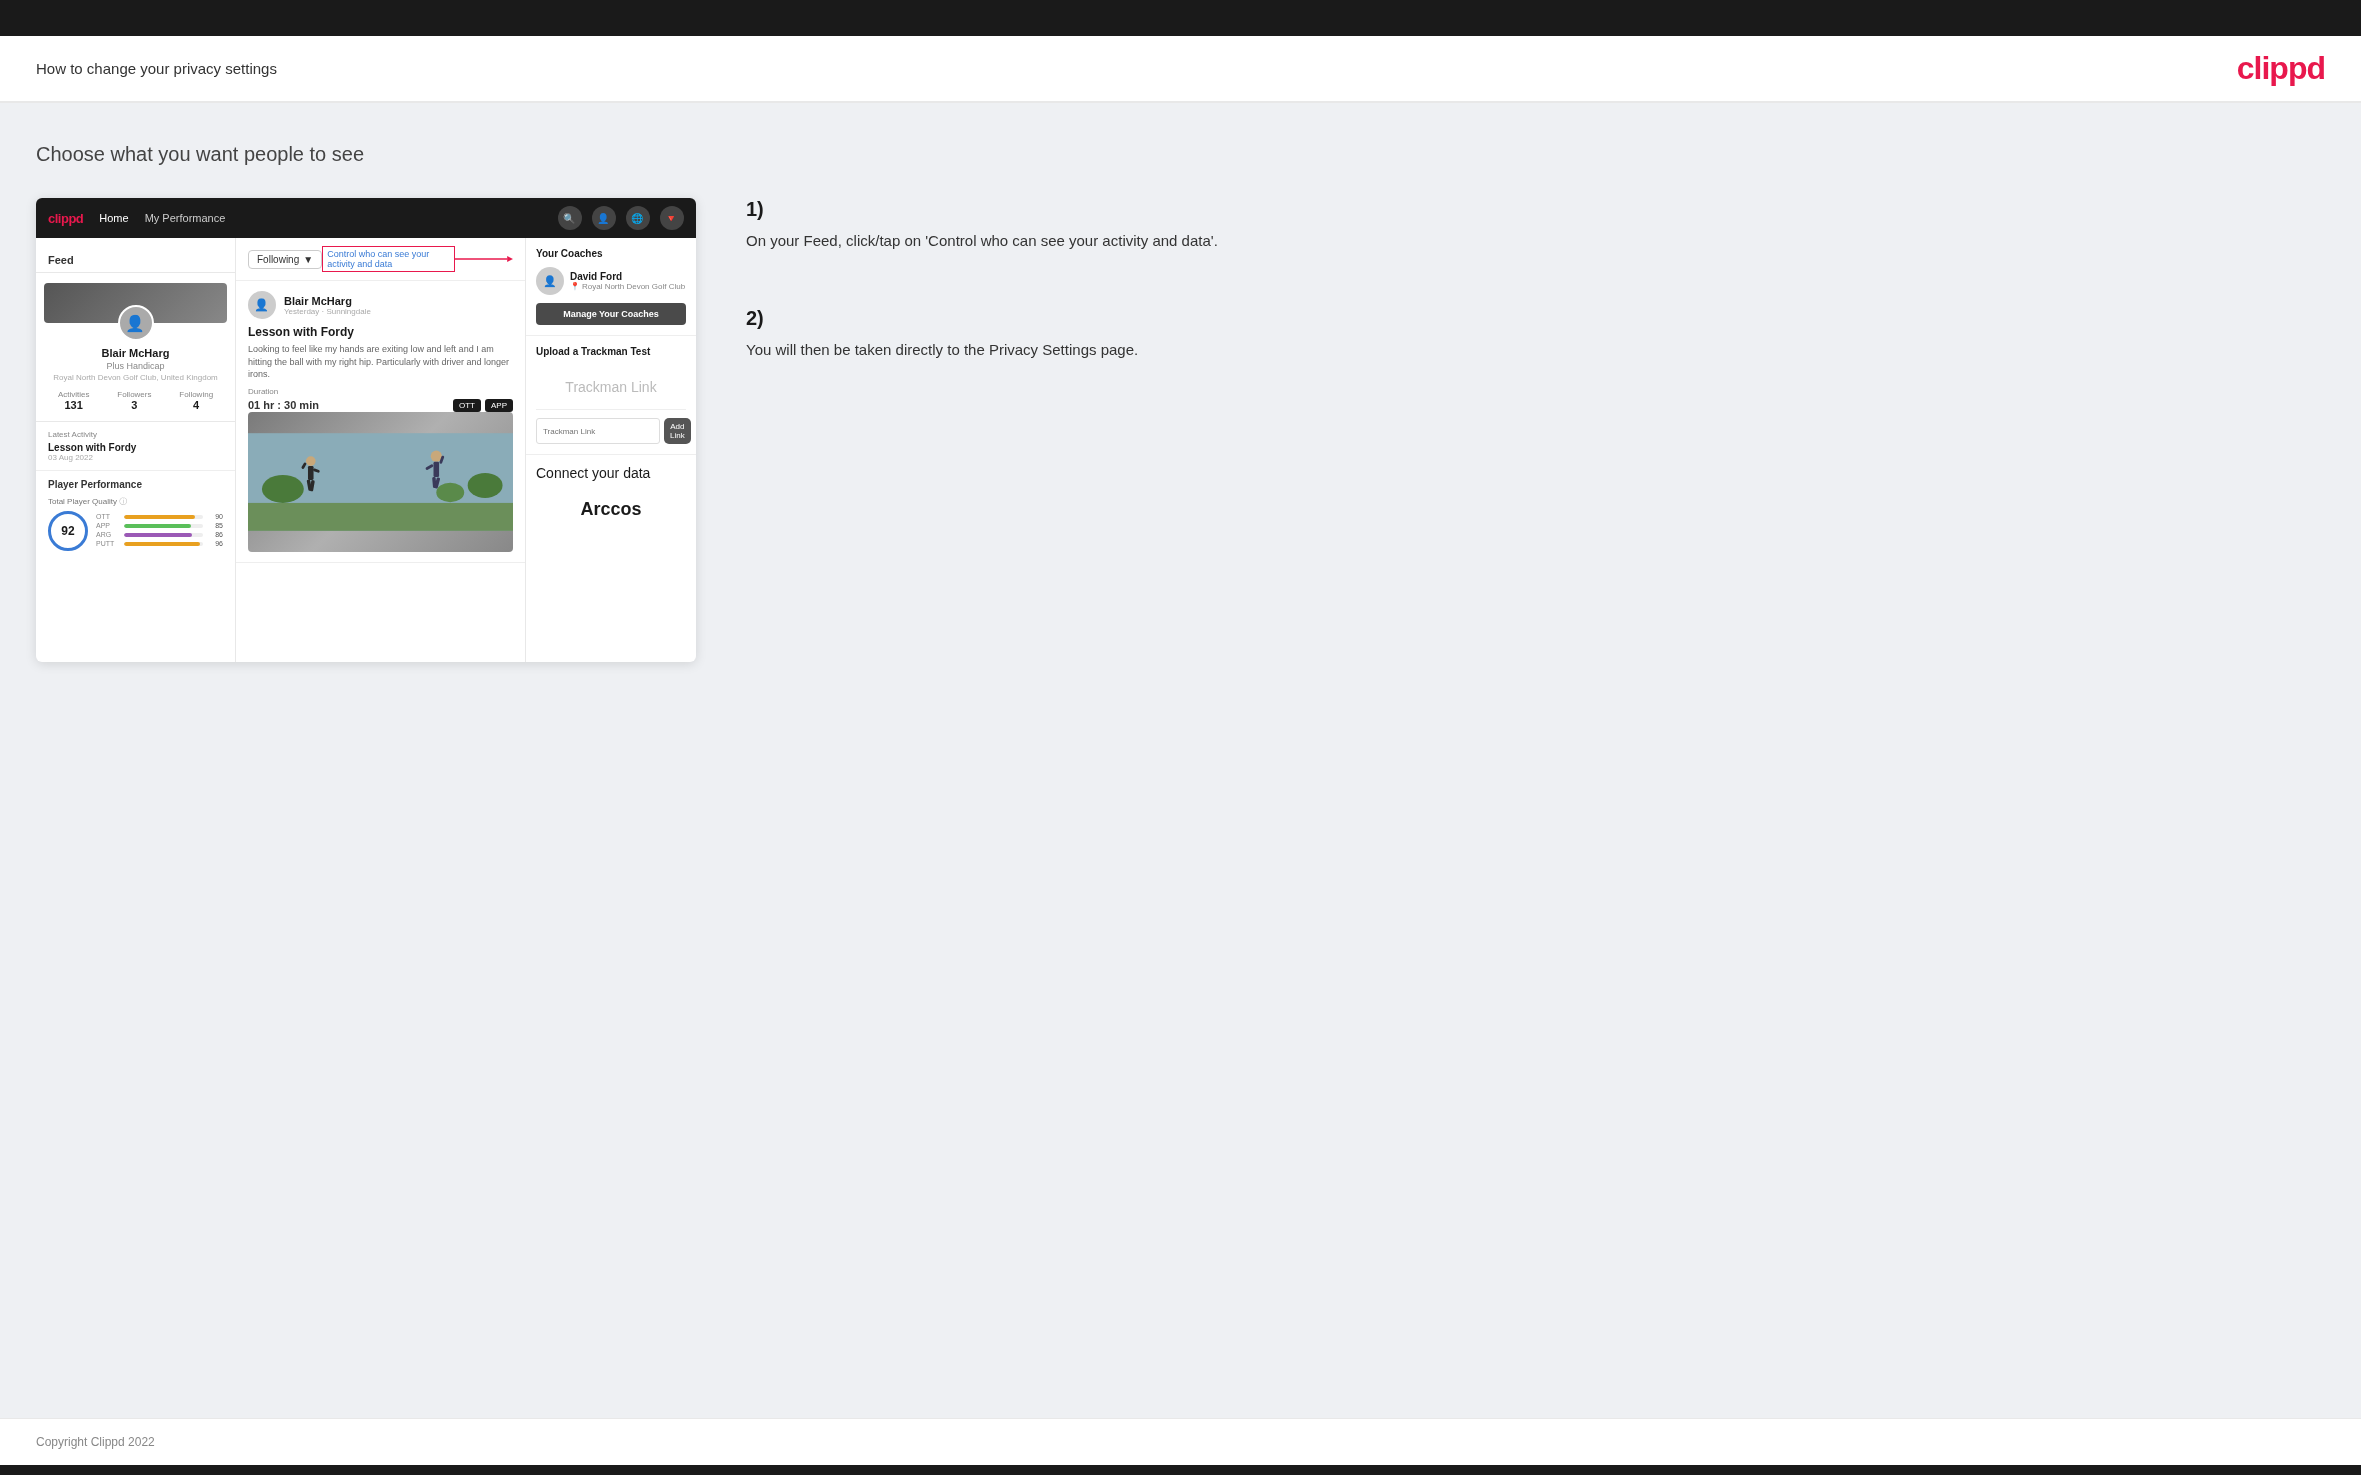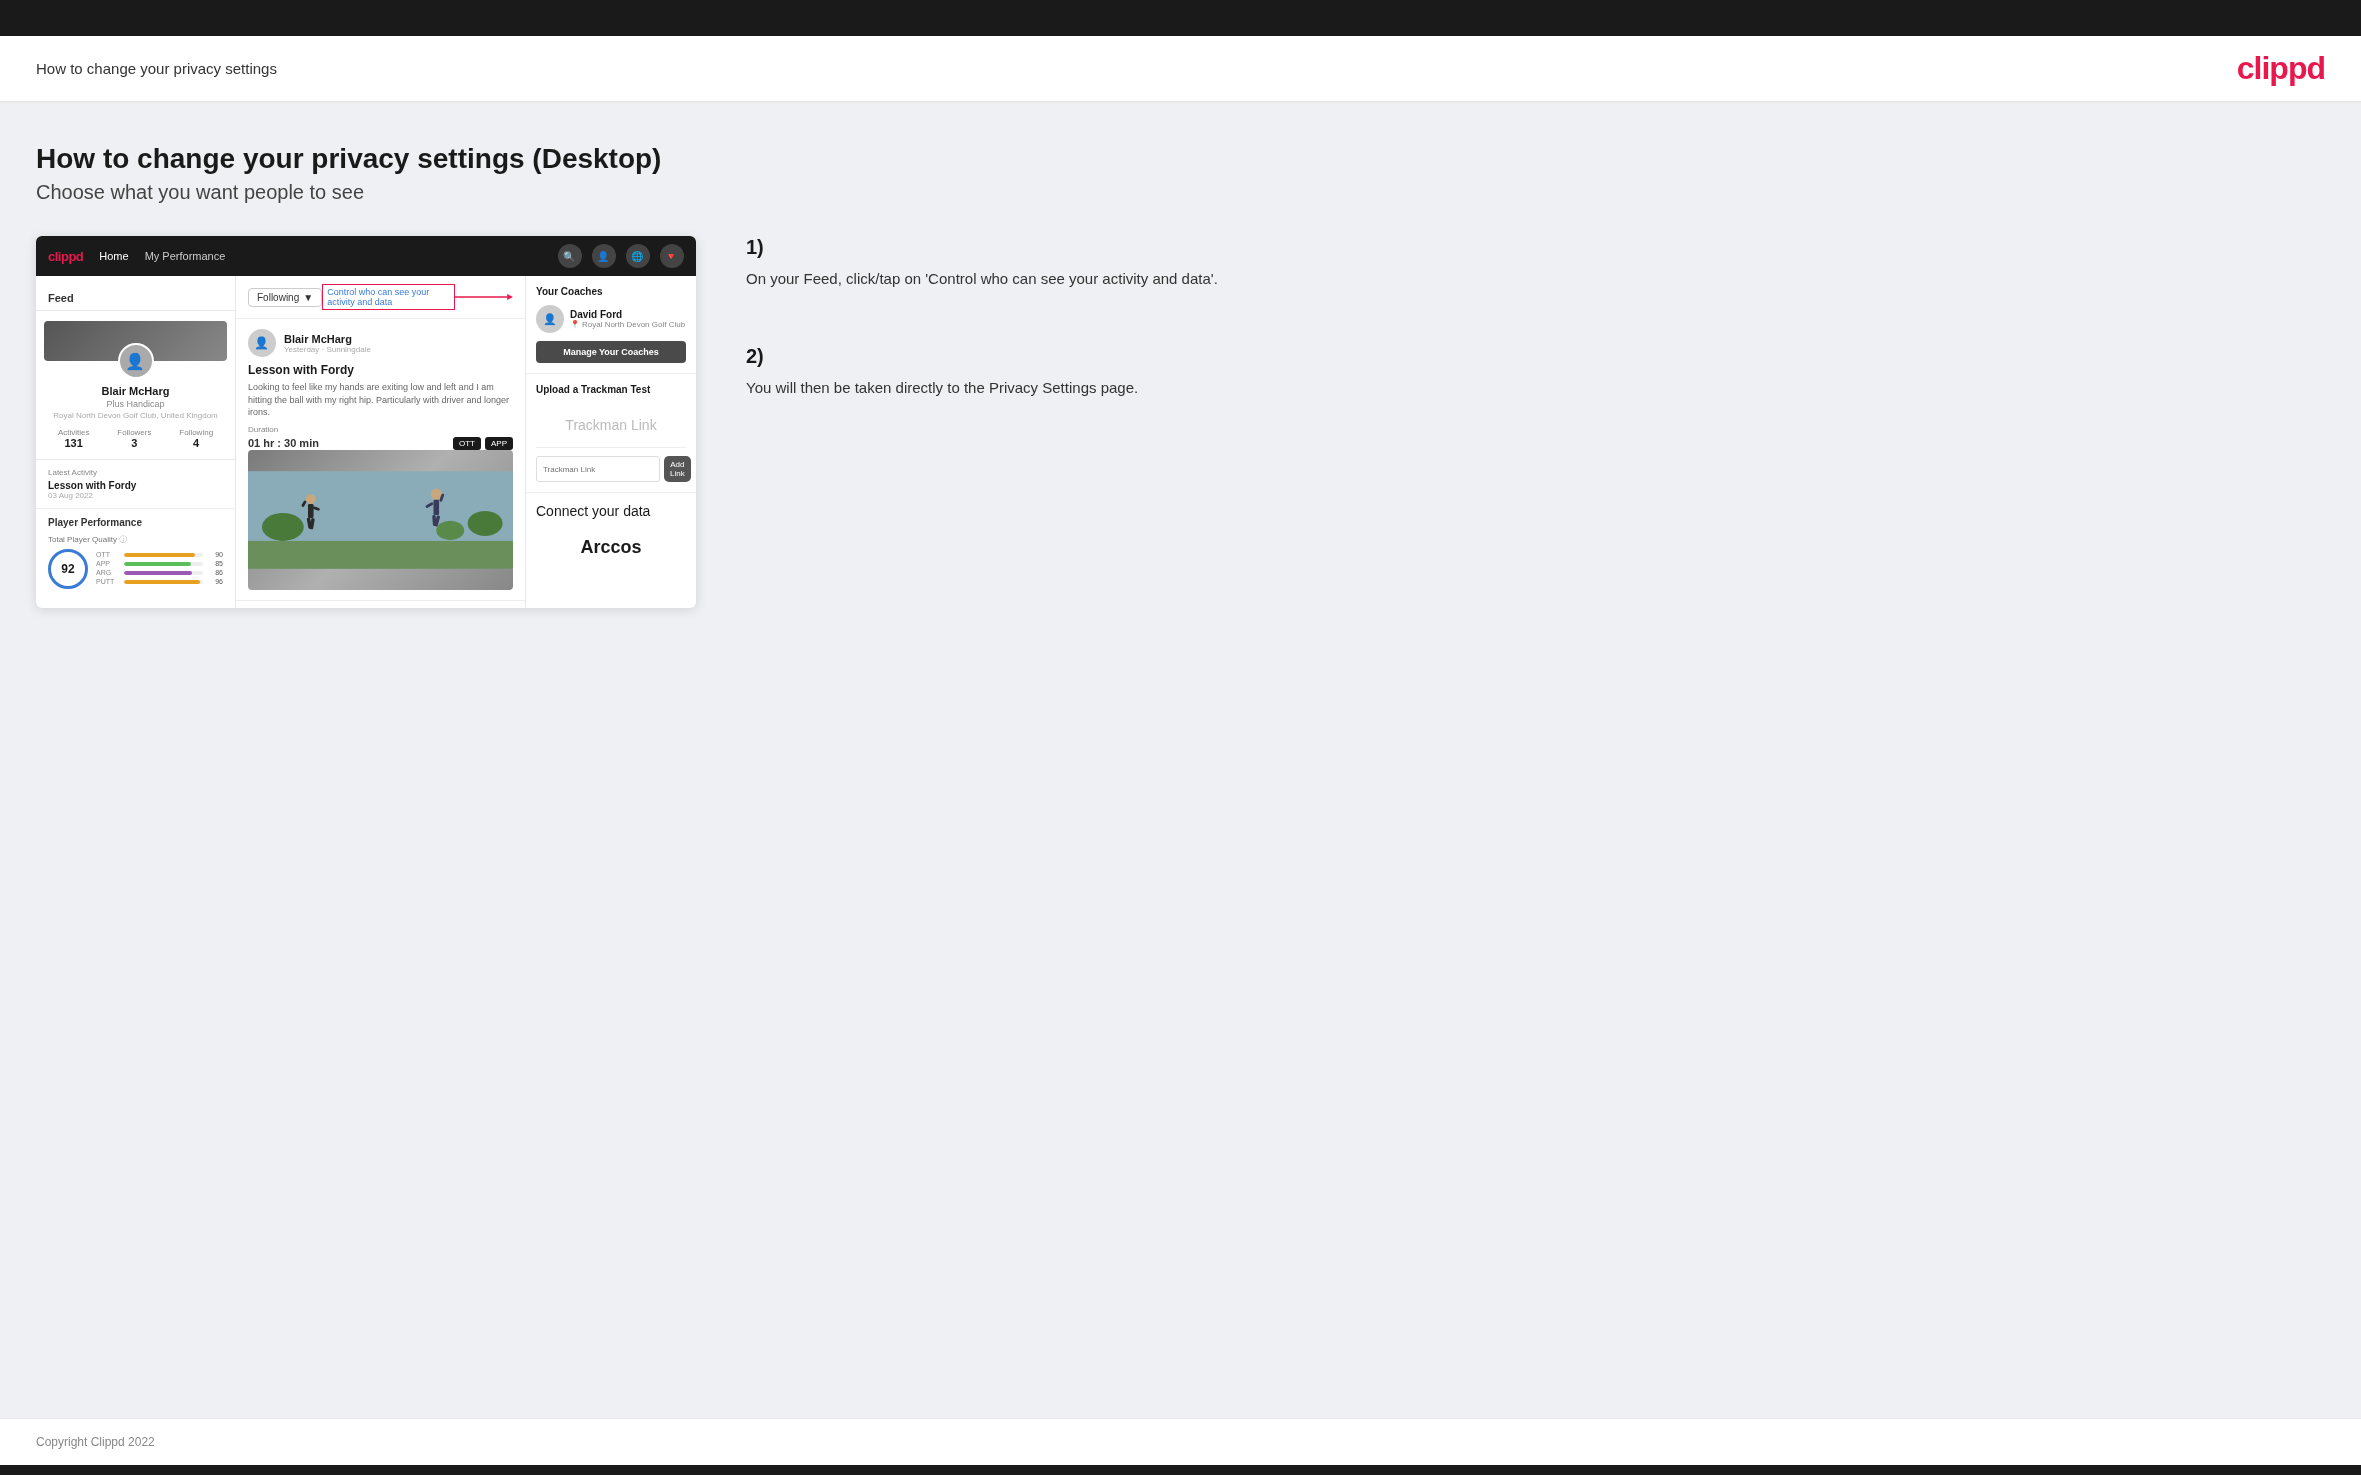--- a/index.html
+++ b/index.html
@@ -103,21 +103,21 @@
       display: flex;
       align-items: center;
       justify-content: center;
       color: #fff;
       font-size: 10px;
     }
 
     
     .app-body {
       display: flex;
-      height: 332px;
+      height: 424px;
     }
 
     
     .app-sidebar {
       width: 200px;
       flex-shrink: 0;
       border-right: 1px solid #e8e8e8;
       padding: 10px 0;
       overflow: hidden;
     }
@@ -537,21 +537,20 @@
 <body>
 
 <div class="top-bar"></div>
 
 <header class="site-header">
   <span class="page-title-text">How to change your privacy settings</span>
   <span class="logo-clippd">clippd</span>
 </header>
 
 <main class="main-content">
-  <h1 class="main-heading">How to change your privacy settings (Desktop)</h1>
   <p class="main-subheading">Choose what you want people to see</p>
 
   <div class="content-row">
 
     <div class="app-screenshot screenshot-wrapper">
 
       <nav class="app-nav">
         <span class="app-logo">clippd</span>
         <span class="nav-link active">Home</span>
         <span class="nav-link">My Performance</span>

